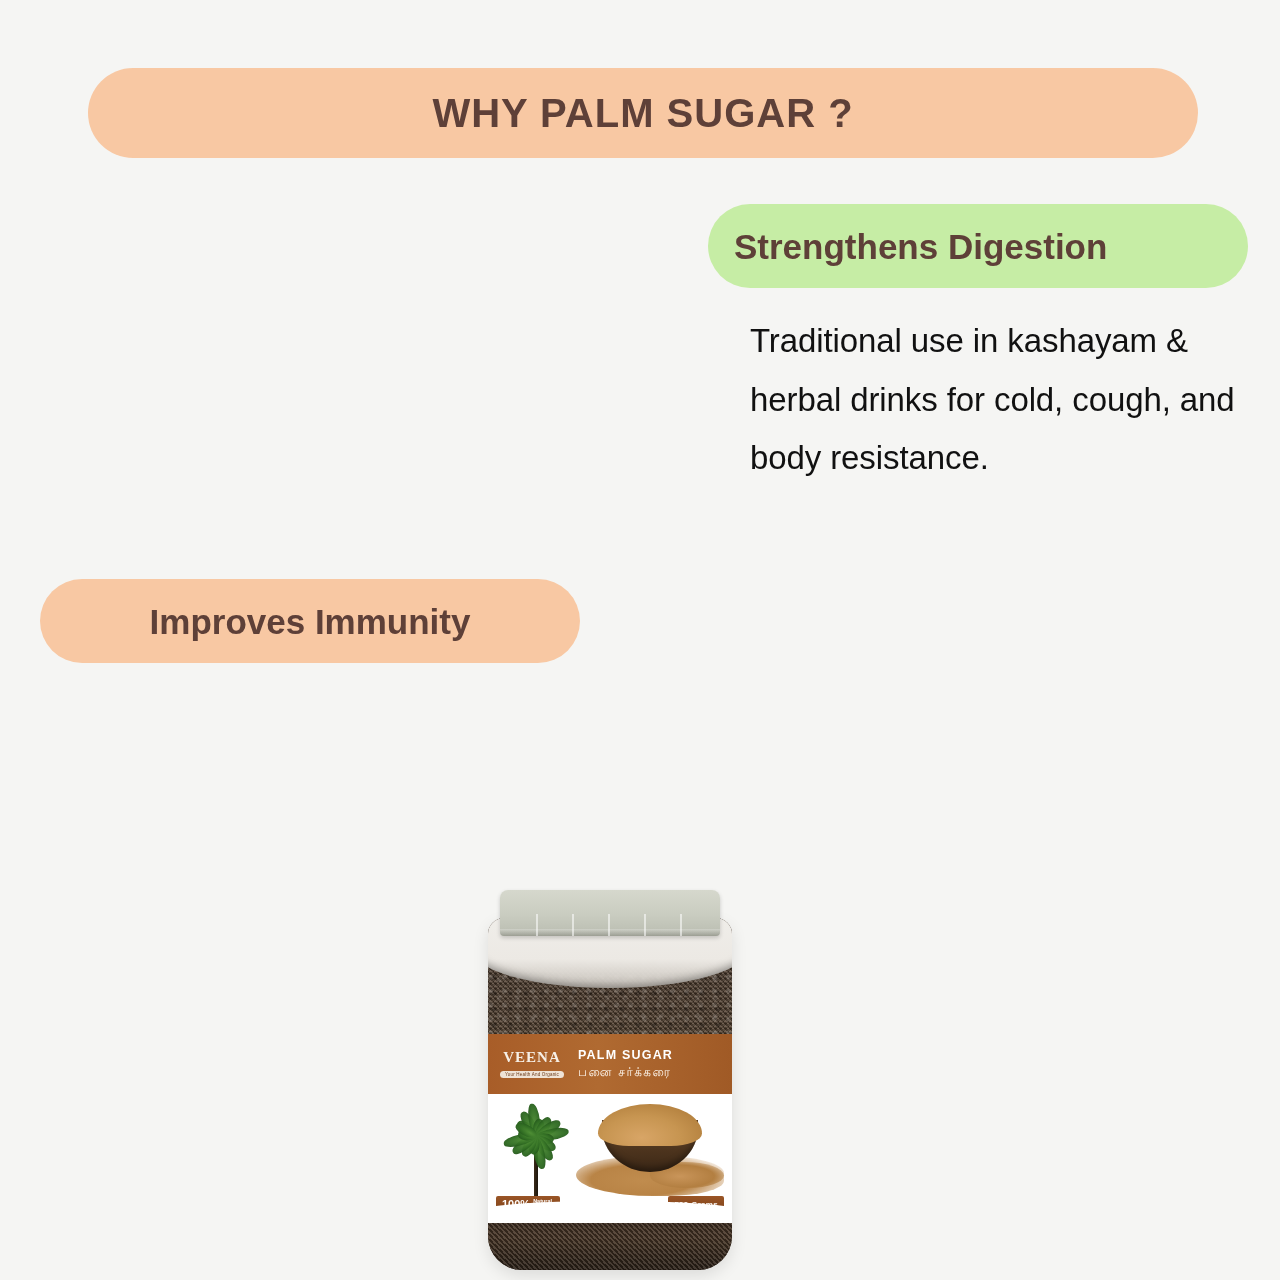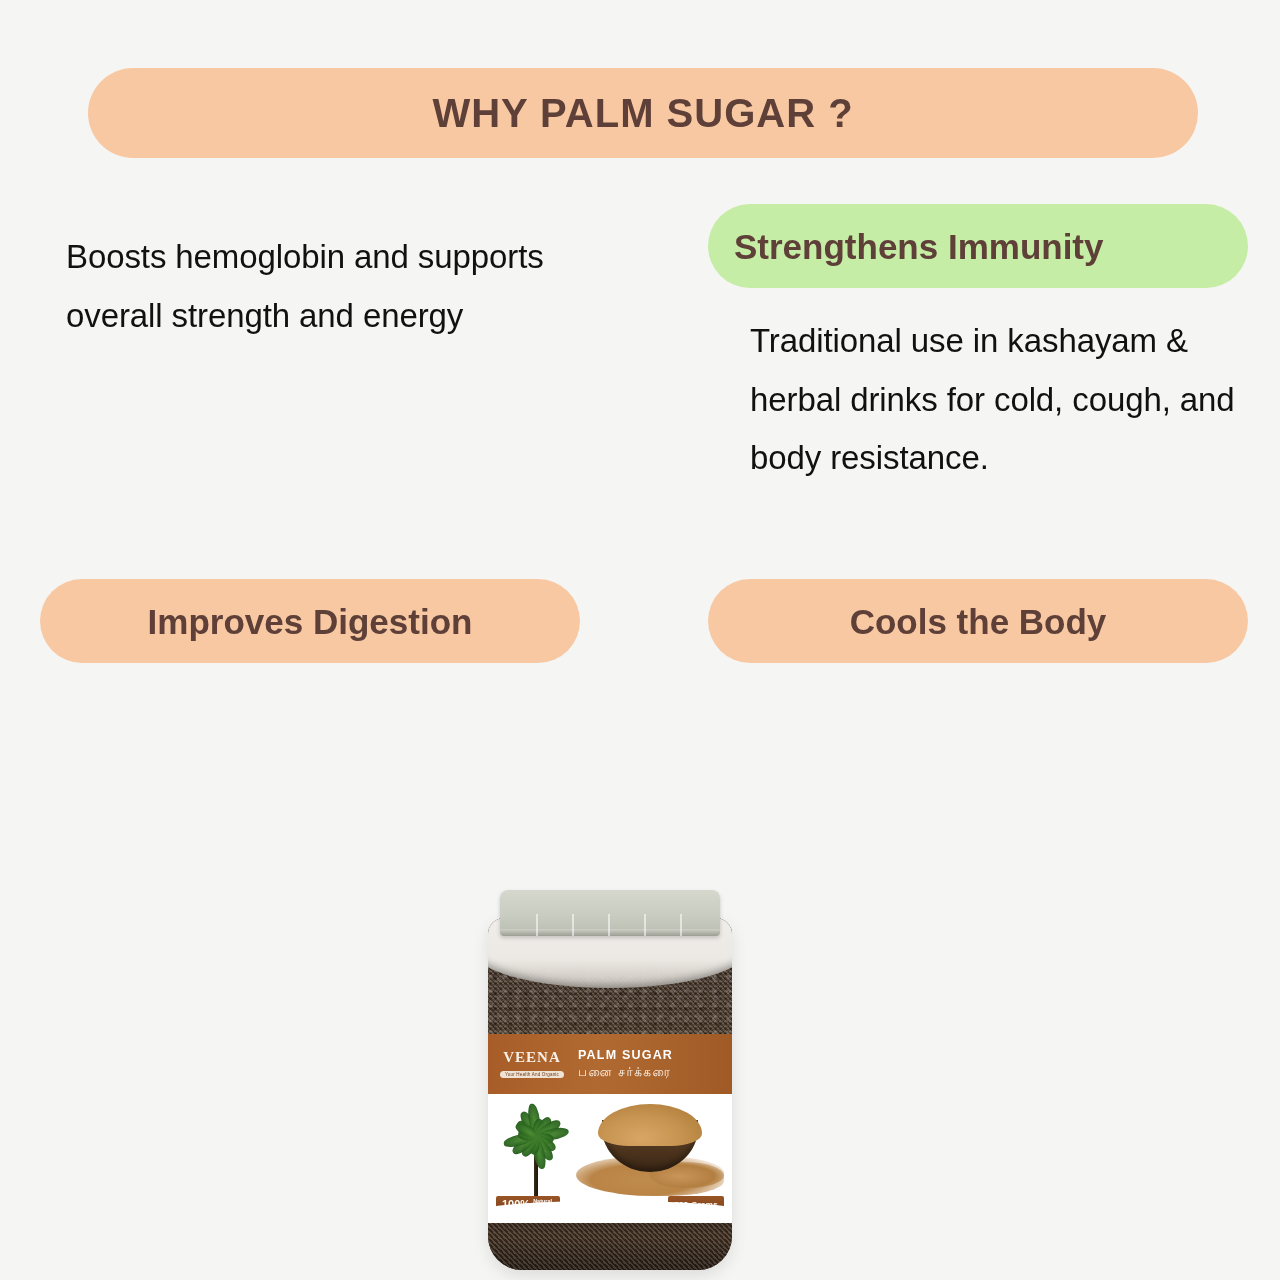--- a/index.html
+++ b/index.html
@@ -322,40 +322,36 @@
 </head>
 <body>
 
 <div class="page">
 
   <div class="title-banner">
     <div class="title-text">WHY PALM SUGAR ?</div>
   </div>
 
   <div class="benefit col-left row-top">
-    <div class="benefit-body">Boosts hemoglobin and supports overall strength and energy</div>
   </div>
 
   <div class="benefit col-right row-top">
     <div class="badge green">
-      <span class="badge-label">Strengthens Immunity</span>
+      <span class="badge-label">Strengthens Digestion</span>
     </div>
     <div class="benefit-body">Traditional use in kashayam &amp; herbal drinks for cold, cough, and body resistance.</div>
   </div>
 
   <div class="benefit col-left row-bottom">
     <div class="badge peach">
-      <span class="badge-label">Improves Digestion</span>
+      <span class="badge-label">Improves Immunity</span>
     </div>
   </div>
 
   <div class="benefit col-right row-bottom">
-    <div class="badge peach">
-      <span class="badge-label">Cools the Body</span>
-    </div>
   </div>
 
   <div class="jar-stage">
 
     <div class="jar">
       <div class="jar-fill"></div>
       <div class="jar-top-shape"></div>
 
       <div class="jar-label">
 

